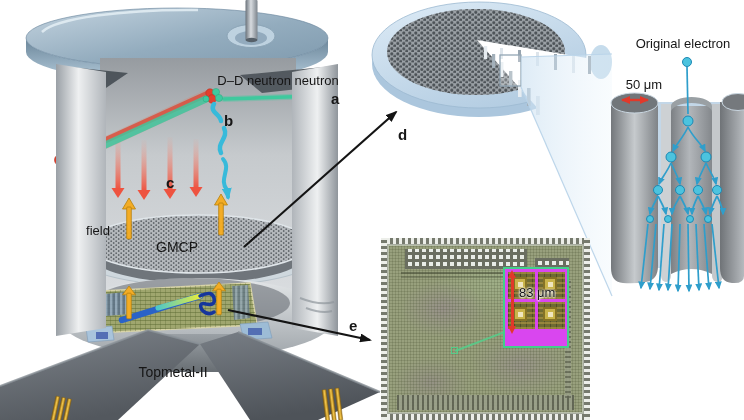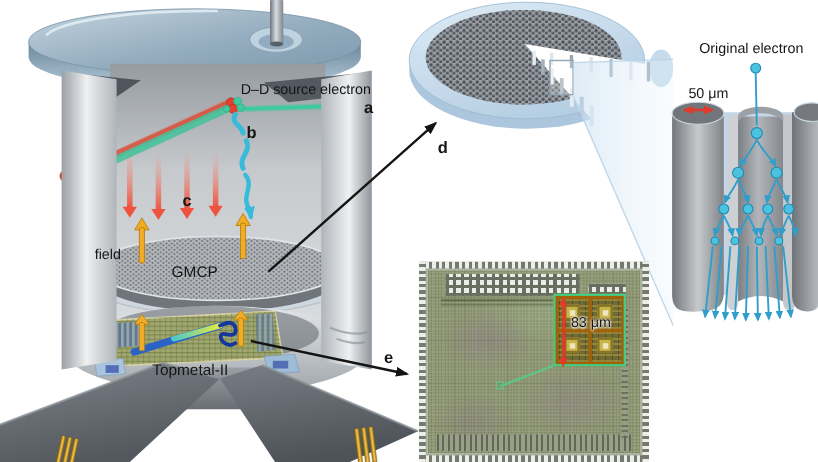--- a/index.html
+++ b/index.html
@@ -5,21 +5,21 @@
   html,body{margin:0;padding:0;background:#fff;}
   .canvas{
     position:relative;width:744px;height:420px;background:#fff;overflow:hidden;
     font-family:"Liberation Sans","DejaVu Sans",sans-serif;color:var(--label-black,#161616);
   }
   .canvas svg{position:absolute;left:0;top:0;}
   .lbl{position:absolute;font-size:13px;line-height:1.25;color:var(--label-black,#161616);white-space:nowrap;}
   .lbl.center{text-align:center;}
   .marker{position:absolute;font-size:15px;font-weight:bold;color:var(--label-black,#161616);}
   .big{font-size:14px;}
-  .mid{font-size:14px;}
+  .mid{font-size:14px;margin-top:36px;}
 
   
   .chip{position:absolute;left:381px;top:238px;width:209px;height:182px;background:#a7aca0;}
   .pr-top,.pr-bottom{position:absolute;left:0;right:0;height:6px;background:repeating-linear-gradient(90deg,#eceee9 0 3px,#767a6e 3px 6px);}
   .pr-top{top:0}.pr-bottom{bottom:0}
   .pr-left,.pr-right{position:absolute;top:0;bottom:0;width:6px;background:repeating-linear-gradient(0deg,#eceee9 0 3px,#767a6e 3px 6px);}
   .pr-left{left:0}.pr-right{right:0}
   .die{position:absolute;left:7px;top:7px;right:7px;bottom:7px;background-color:#98a07d;
     background-image:
       repeating-linear-gradient(90deg,rgba(60,70,40,.18) 0 1px,transparent 1px 3px),
@@ -33,22 +33,22 @@
     background-image:repeating-linear-gradient(90deg,#6a6e60 0 3px,transparent 3px 7px),
                      repeating-linear-gradient(0deg,#6a6e60 0 3px,transparent 3px 7px);}
   .pads-top2{position:absolute;left:146px;top:12px;width:34px;height:10px;background-color:#e9ede7;
     background-image:repeating-linear-gradient(90deg,#6a6e60 0 3px,transparent 3px 7px),
                      repeating-linear-gradient(0deg,#6a6e60 0 3px,transparent 3px 7px);}
   .band-bottom{position:absolute;left:8px;right:8px;bottom:2px;height:15px;opacity:.9;
     background:repeating-linear-gradient(90deg,#5e6252 0 2px,#9aa08a 2px 5px);}
   .band-right{position:absolute;right:11px;top:34px;width:6px;height:118px;opacity:.7;
     background:repeating-linear-gradient(0deg,#5e6252 0 2px,#9aa08a 2px 5px);}
   .bus{position:absolute;left:12px;right:14px;height:2px;background:rgba(60,66,46,.5);}
-  .inset{position:absolute;left:122px;top:29px;width:66px;height:66px;box-sizing:border-box;
-    border:2px solid var(--inset-green,#43cf8a);background:#a16207;}
+  .inset{position:absolute;left:122px;top:29px;width:66px;height:81px;box-sizing:border-box;
+    border:2px solid var(--inset-green,#43cf8a);background:#d946ef;}
   .cell{position:absolute;width:27px;height:27px;background-color:#6e6a32;
     background-image:repeating-linear-gradient(0deg,rgba(190,160,70,.5) 0 2px,transparent 2px 5px),
                      repeating-linear-gradient(90deg,rgba(40,40,20,.4) 0 1px,transparent 1px 6px);}
   .c1{left:3px;top:3px}.c2{left:33px;top:3px}.c3{left:3px;top:33px}.c4{left:33px;top:33px}
   .pxpad{position:absolute;left:5px;top:5px;width:14px;height:14px;background:#c9b44a;border:2px solid #857326;box-sizing:border-box;}
   .pxcore{position:absolute;left:3px;top:3px;width:5px;height:5px;background:#efe6c0;}
   .scale83{position:absolute;left:6px;top:8px;width:2.5px;height:50px;background:var(--scale-red,#e1392a);}
   .scale83::before{content:'';position:absolute;top:-7px;left:-3.4px;width:0;height:0;
     border:4.6px solid transparent;border-bottom:8px solid var(--scale-red,#e1392a);border-top:none;}
   .scale83::after{content:'';position:absolute;bottom:-7px;left:-3.4px;width:0;height:0;
@@ -454,21 +454,21 @@
     <div class="cell c4">
           <div class="pxpad">
             <div class="pxcore"></div>
           </div>
         </div>
     <div class="scale83"></div>
     <span class="scale83-label">83 μm</span>
   </div>
 </div>
 
-<span class="lbl center" style="left:206px;top:73px;width:144px">D–D source electron</span>
+<span class="lbl center" style="left:206px;top:73px;width:144px">D–D neutron neutron</span>
 <div class="lbl center" style="left:58px;top:223px;width:80px">
   <span style="display:block">field</span>
 </div>
 <span class="lbl center big" style="left:141px;top:239px;width:72px">GMCP</span>
 <span class="lbl center mid" style="left:112px;top:328px;width:122px">Topmetal-II</span>
 <span class="lbl center" style="left:622px;top:36px;width:122px">Original electron</span>
 <span class="lbl center" style="left:618px;top:77px;width:52px">50 μm</span>
 
 <span class="marker" style="left:331px;top:90px">a</span>
 <span class="marker" style="left:224px;top:112px">b</span>

